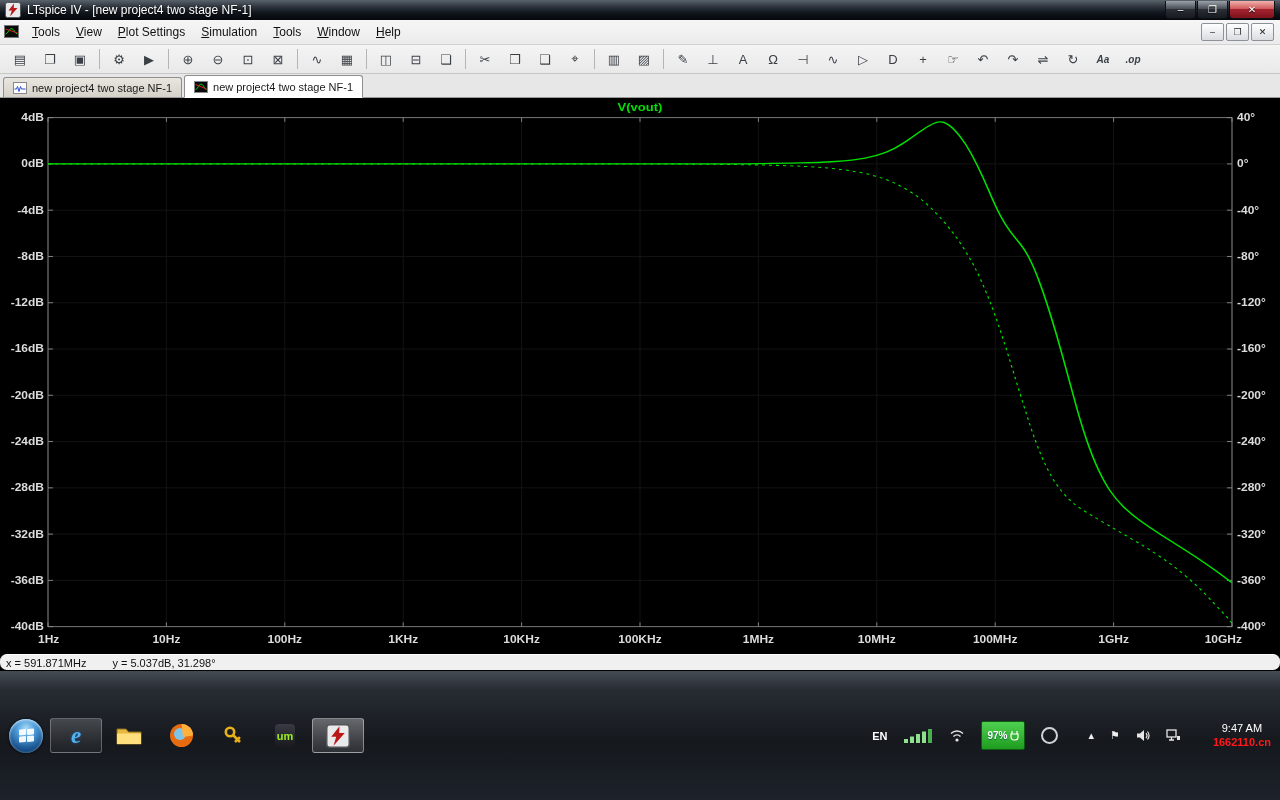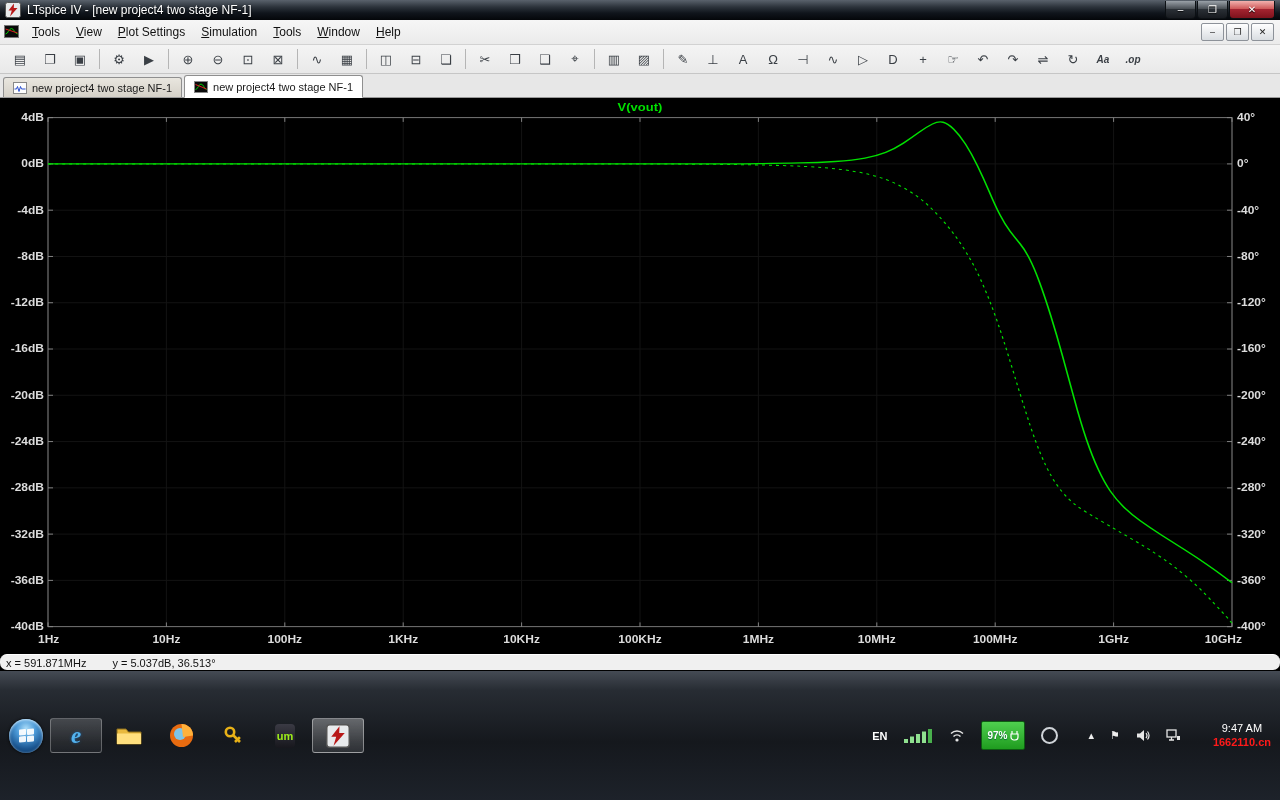--- a/index.html
+++ b/index.html
@@ -281,21 +281,21 @@
         <text x="995.2" y="638" fill="#dcdcdc" text-anchor="middle" font-size="12" font-weight="bold" font-family="&quot;Liberation Sans&quot;, sans-serif">100MHz</text>
         <text x="1113.6000000000001" y="638" fill="#dcdcdc" text-anchor="middle" font-size="12" font-weight="bold" font-family="&quot;Liberation Sans&quot;, sans-serif">1GHz</text>
         <text x="1242" y="638" fill="#dcdcdc" text-anchor="end" font-size="12" font-weight="bold" font-family="&quot;Liberation Sans&quot;, sans-serif">10GHz</text>
         <path d="M48,77.18181818181819 Q166.4,77.18181818181819 225.60000000000002,77.18181818181819 Q284.8,77.18181818181819 344,77.18181818181819 Q403.2,77.18181818181819 462.4,77.18181818181819 Q521.6,77.18181818181819 580.8,77.18181818181819 Q640,77.18181818181819 687.3599999999999,77.18181818181819 Q734.7199999999999,77.18181818181819 758.4,76.84318181818182 Q782.08,76.50454545454545 799.84,76.03045454545455 Q817.6,75.55636363636364 835.3599999999999,74.33727272727273 Q853.1199999999999,73.11818181818182 864.9599999999999,70.4090909090909 Q876.8,67.69999999999999 885.6800000000001,63.63636363636363 Q894.5600000000001,59.57272727272728 903.44,52.800000000000004 Q912.3199999999999,46.02727272727273 919.424,39.93181818181819 Q926.528,33.836363636363636 932.4480000000001,30.45 Q938.368,27.063636363636363 943.104,28.418181818181818 Q947.84,29.772727272727273 953.76,36.54545454545455 Q959.6800000000001,43.31818181818181 965.6,54.15454545454545 Q971.52,64.99090909090908 977.44,79.21363636363637 Q983.36,93.43636363636364 989.28,109.69090909090909 Q995.2,125.94545454545455 999.936,136.78181818181818 Q1004.672,147.61818181818182 1010,155.74545454545455 Q1015.328,163.87272727272727 1020.064,170.64545454545453 Q1024.8,177.4181818181818 1029.536,188.25454545454545 Q1034.272,199.0909090909091 1039.6,216.02272727272728 Q1044.9279999999999,232.95454545454547 1050.848,255.30454545454546 Q1056.768,277.6545454545455 1062.6879999999999,302.7136363636364 Q1068.6079999999997,327.77272727272725 1074.5279999999998,353.5090909090909 Q1080.448,379.24545454545455 1086.368,399.56363636363636 Q1092.288,419.8818181818182 1098.208,434.78181818181815 Q1104.128,449.6818181818182 1110.0479999999998,459.8409090909091 Q1115.9679999999998,470 1123.664,478.8045454545454 Q1131.3600000000001,487.60909090909087 1140.2400000000002,495.05909090909086 Q1149.1200000000001,502.5090909090909 1160.96,511.31363636363636 Q1172.8,520.1181818181818 1184.6399999999999,528.9227272727273 Q1196.48,537.7272727272727 1206.5439999999999,545.8545454545455 Q1216.608,553.9818181818182 1224.304,560.7545454545455 L1232,567.5272727272728" fill="none" stroke="#00e000" stroke-width="1.6"></path>
         <path d="M48,77.18181818181819 Q166.4,77.18181818181819 225.60000000000002,77.18181818181819 Q284.8,77.18181818181819 344,77.18181818181819 Q403.2,77.18181818181819 462.4,77.18181818181819 Q521.6,77.18181818181819 580.8,77.18181818181819 Q640,77.18181818181819 675.52,77.385 Q711.04,77.58818181818182 734.72,77.92681818181819 Q758.4,78.26545454545455 782.0799999999999,79.07818181818182 Q805.76,79.89090909090909 823.52,81.58409090909092 Q841.2800000000001,83.27727272727273 856.0800000000002,86.325 Q870.8800000000001,89.37272727272727 882.72,94.11363636363636 Q894.5600000000001,98.85454545454544 906.4000000000001,106.98181818181817 Q918.24,115.10909090909091 927.12,124.5909090909091 Q936,134.07272727272726 944.88,146.26363636363635 Q953.76,158.45454545454544 961.456,172 Q969.152,185.54545454545453 975.0720000000001,199.09090909090907 Q980.9920000000001,212.63636363636363 986.912,229.5681818181818 Q992.8320000000001,246.5 998.1600000000001,264.7863636363636 Q1003.488,283.07272727272726 1008.816,303.3909090909091 Q1014.1440000000001,323.7090909090909 1019.472,344.0272727272727 Q1024.8,364.3454545454546 1030.128,383.3090909090909 Q1035.456,402.27272727272725 1040.784,417.1727272727273 Q1046.112,432.0727272727273 1051.44,442.90909090909093 Q1056.768,453.74545454545455 1062.6879999999999,461.8727272727273 Q1068.6079999999997,470 1074.5279999999998,475.4181818181818 Q1080.448,480.8363636363636 1088.144,486.25454545454545 Q1095.84,491.6727272727273 1104.72,497.7681818181818 Q1113.6000000000001,503.8636363636363 1122.48,509.95909090909083 Q1131.3600000000001,516.0545454545454 1140.2400000000002,522.15 Q1149.1200000000001,528.2454545454545 1160.96,537.7272727272727 Q1172.8,547.209090909091 1184.6399999999999,558.7227272727273 Q1196.48,570.2363636363636 1205.3600000000001,581.0727272727272 Q1214.24,591.9090909090909 1220.1599999999999,599.3590909090908 Q1226.08,606.8090909090909 1229.04,610.8727272727272 L1232,614.9363636363636" fill="none" stroke="#00e000" stroke-width="1.2" stroke-dasharray="3 4"></path>
       </svg>
   </div>
 
   <div class="statusbar">
     <span>x = 591.871MHz</span>
-    <span>y = 5.037dB, 36.513°</span>
+    <span>y = 5.037dB, 31.298°</span>
   </div>
 
   <div class="taskbar">
     <div class="start-orb">
       <div class="orb-flag">
           <span></span>
           <span></span>
           <span></span>
           <span></span>
         </div>

